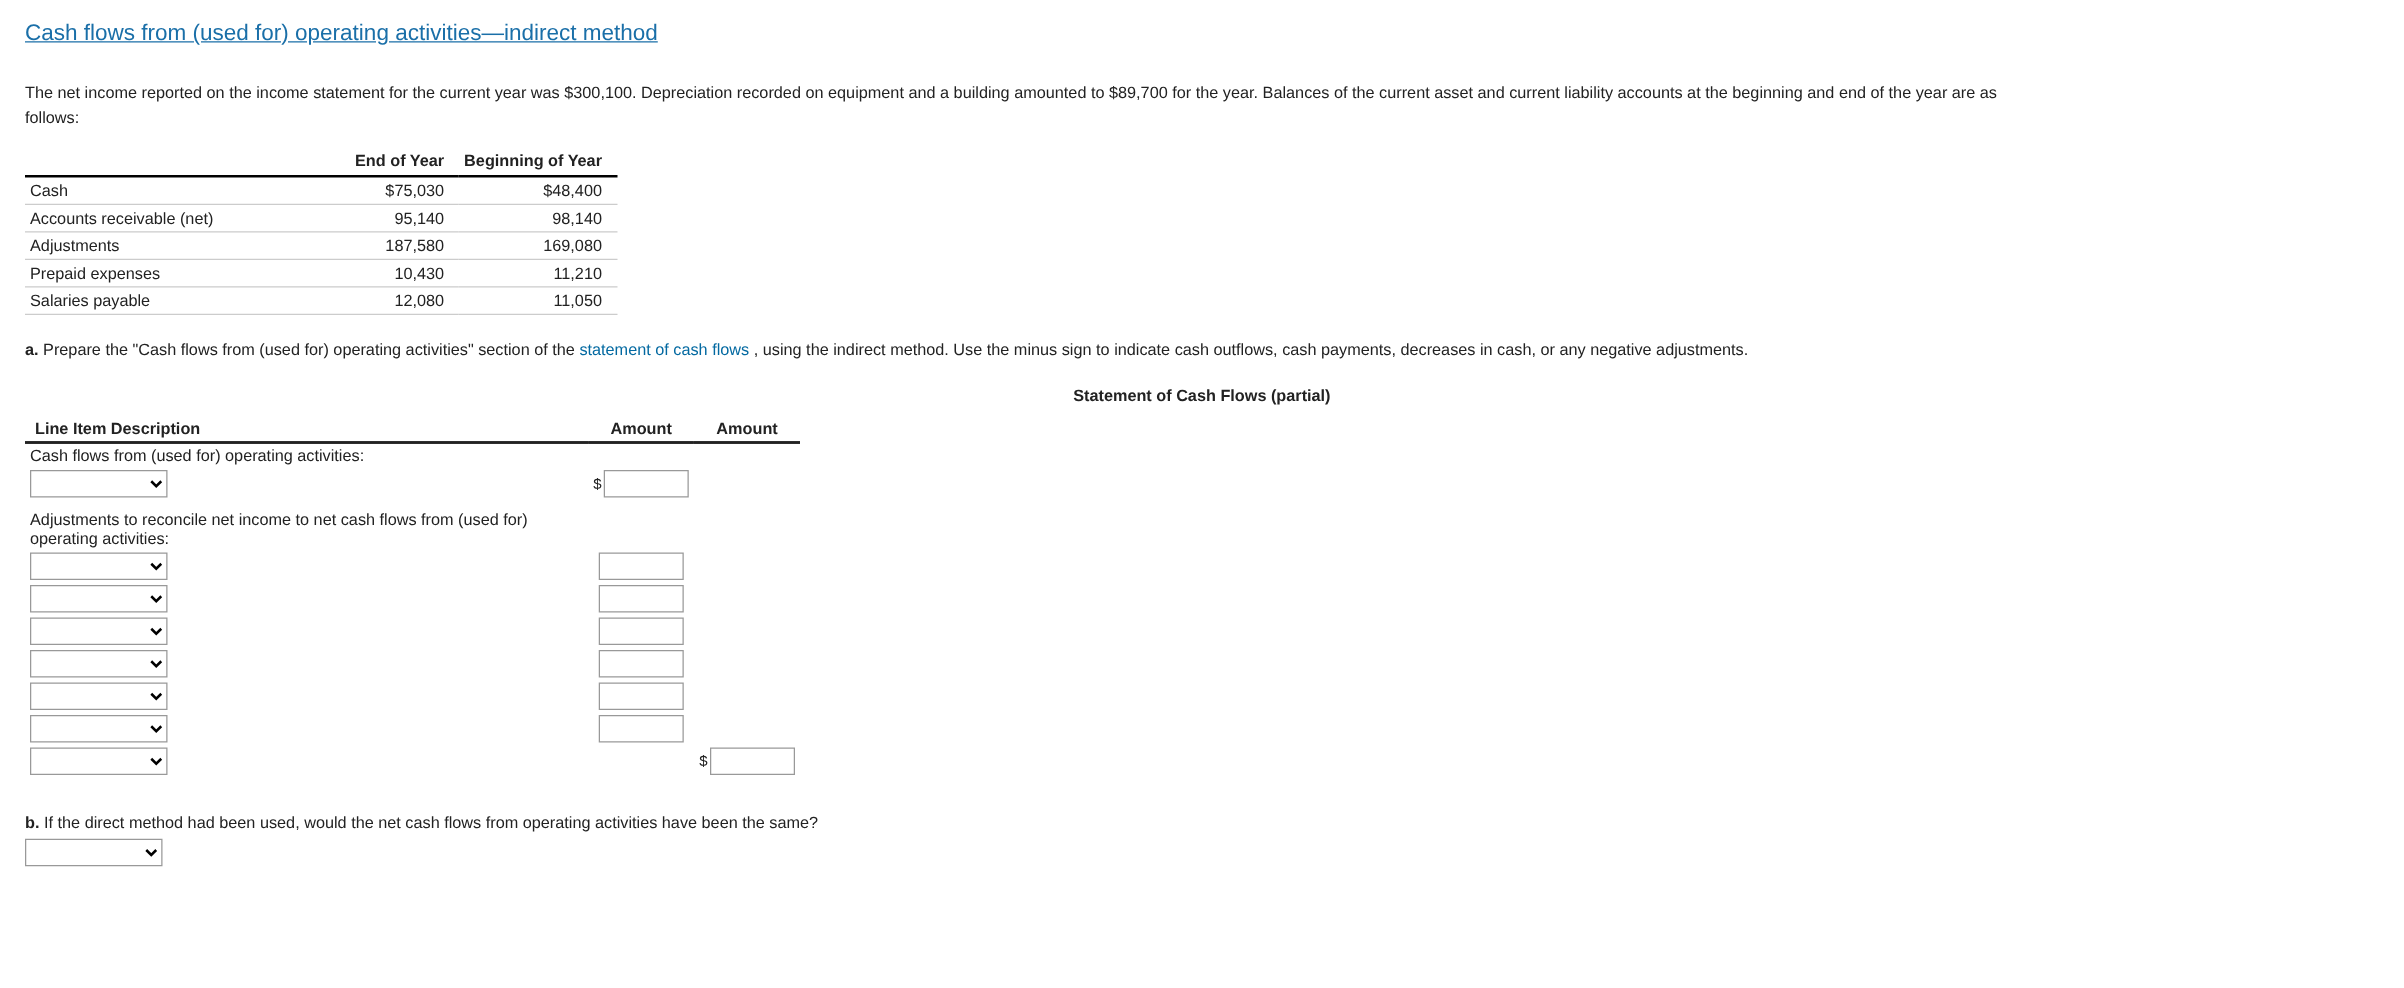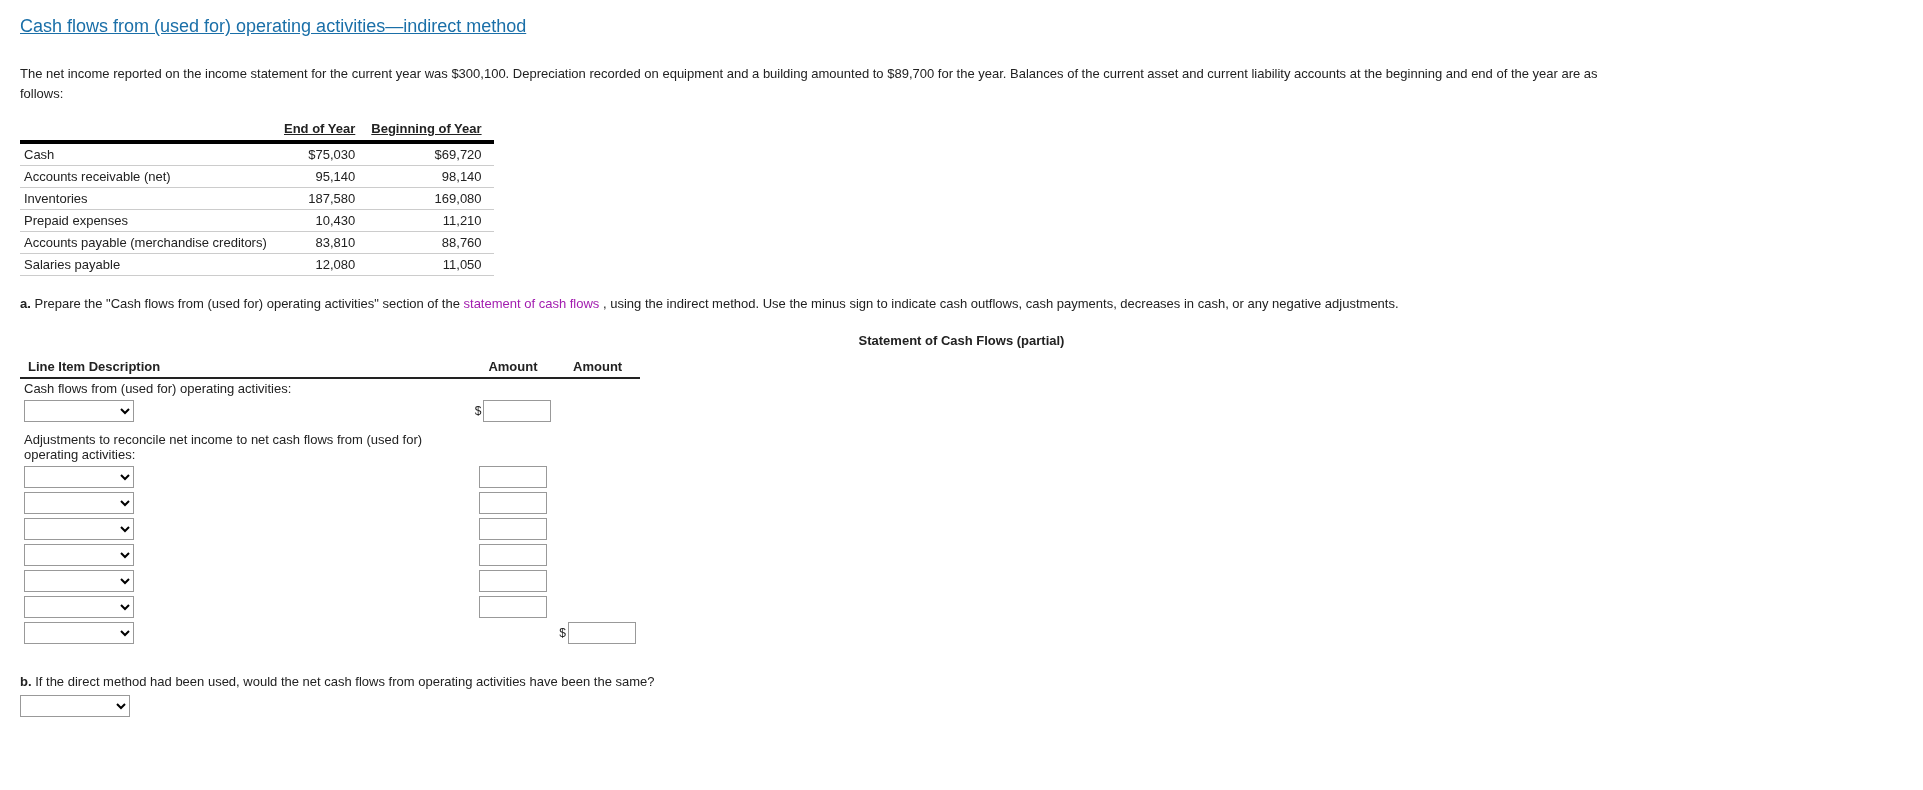--- a/index.html
+++ b/index.html
@@ -27,22 +27,21 @@
     .balance-table {
       border-collapse: collapse;
       margin-bottom: 18px;
       min-width: 420px;
     }
     .balance-table th {
       font-weight: bold;
       font-size: 13px;
       padding: 4px 12px 4px 4px;
       text-align: right;
-      border-bottom: 4px solid #000000;
-      text-decoration: underline;
+      border-bottom: 2px solid #000000;
     }
     .balance-table th.label-col {
       text-align: left;
       width: 260px;
     }
     .balance-table td {
       padding: 3px 12px 3px 4px;
       text-align: right;
       border-bottom: 1px solid #ccc;
       font-size: 13px;
@@ -54,21 +53,21 @@
     .balance-table tr:first-child td {
       border-top: 1px solid #ccc;
     }
     .instruction-text {
       font-size: 13px;
       margin-bottom: 18px;
       line-height: 1.6;
       max-width: 1600px;
     }
     .instruction-text a {
-      color: #a21caf;
+      color: #0369a1;
       text-decoration: none;
     }
     .cash-flow-section {
       margin-bottom: 24px;
     }
     .statement-title {
       text-align: center;
       font-weight: bold;
       font-size: 13px;
       margin-bottom: 8px;
@@ -150,41 +149,36 @@
     <tr>
       <th class="label-col"></th>
       <th>End of Year</th>
       <th>Beginning of Year</th>
     </tr>
   </thead>
   <tbody id="balance-tbody">
   <tr>
       <td class="label-col">Cash</td>
       <td>$75,030</td>
-      <td>$69,720</td>
+      <td>$48,400</td>
     </tr>
       <tr>
       <td class="label-col">Accounts receivable (net)</td>
       <td>95,140</td>
       <td>98,140</td>
     </tr>
       <tr>
-      <td class="label-col">Inventories</td>
+      <td class="label-col">Adjustments</td>
       <td>187,580</td>
       <td>169,080</td>
     </tr>
       <tr>
       <td class="label-col">Prepaid expenses</td>
       <td>10,430</td>
       <td>11,210</td>
-    </tr>
-      <tr>
-      <td class="label-col">Accounts payable (merchandise creditors)</td>
-      <td>83,810</td>
-      <td>88,760</td>
     </tr>
       <tr>
       <td class="label-col">Salaries payable</td>
       <td>12,080</td>
       <td>11,050</td>
     </tr>
     </tbody>
 </table>
 
 <div class="instruction-text">

